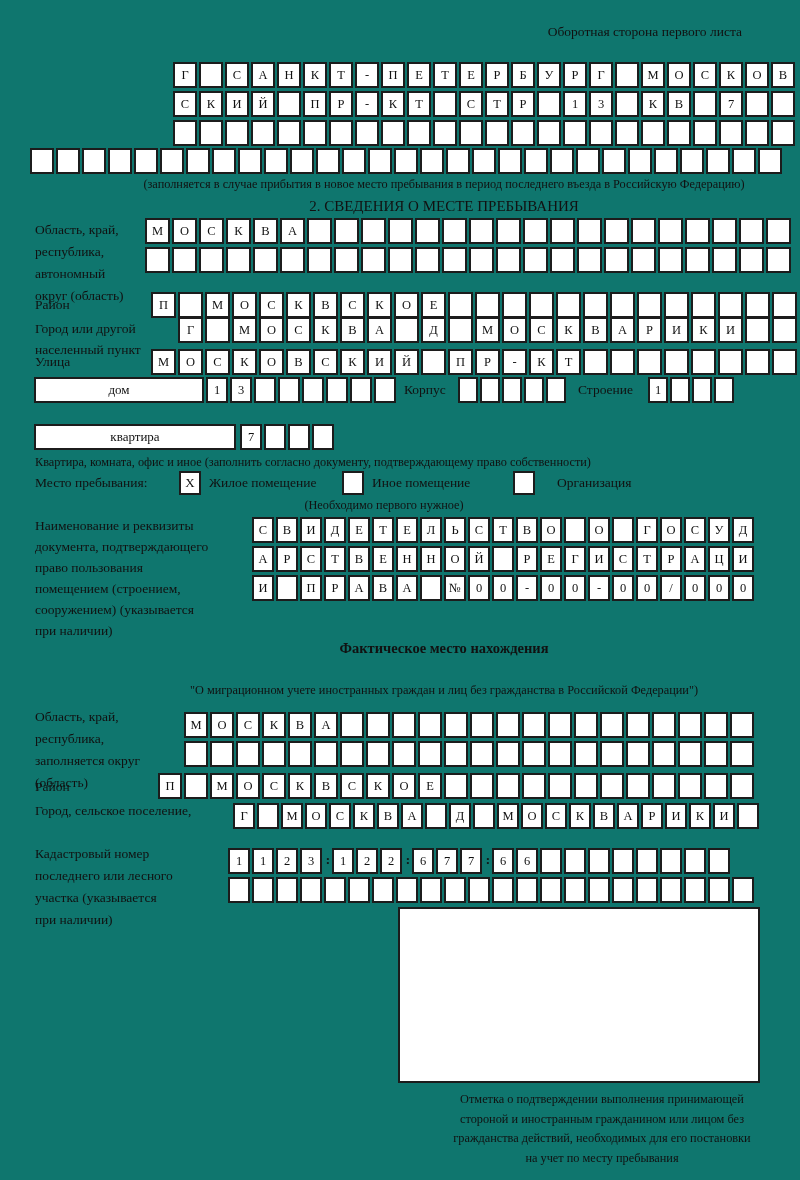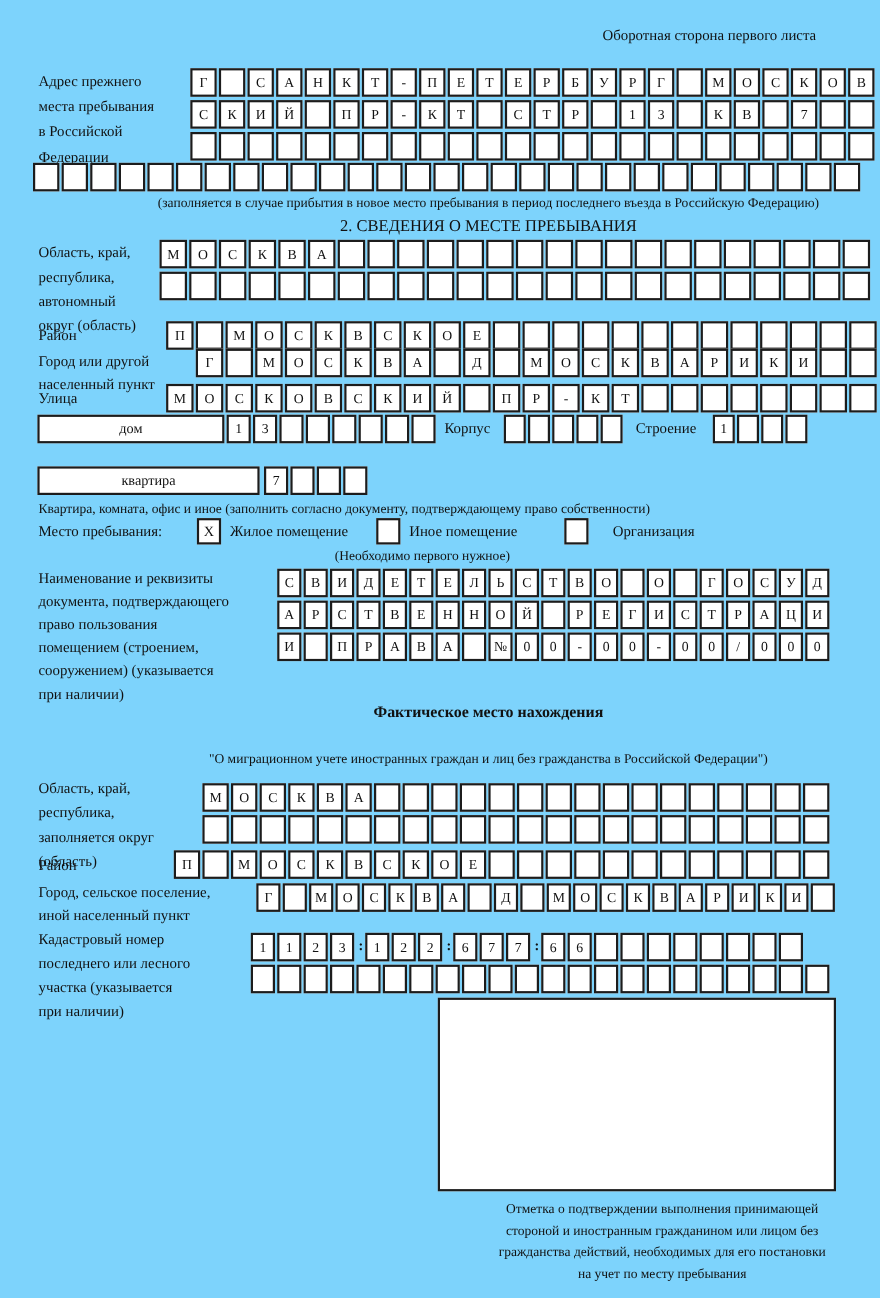--- a/index.html
+++ b/index.html
@@ -1,16 +1,16 @@
 <!DOCTYPE html>
 <html><head>
 <meta charset="utf-8">
 <style>
   html,body{margin:0;padding:0;background:#fff;}
-  #page{position:relative;width:800px;height:1180px;background:#7dd3fc;
+  #page{position:relative;width:800px;height:1180px;background:#0f766e;
         font-family:"Liberation Serif","DejaVu Serif",serif;color:#111;overflow:hidden;}
   .abs{position:absolute;}
   .lbl{font-size:13.5px;line-height:23px;}
   .lbl2{font-size:13.5px;line-height:22px;}
   .lbl3{font-size:13.5px;line-height:21px;}
   .cap{font-size:12.3px;color:#111;white-space:nowrap;}
   .hd{font-size:15px;font-weight:normal;white-space:nowrap;}
   .hd2{font-size:14.5px;font-weight:bold;white-space:nowrap;}
   .cells{display:flex;}
   .cells .cell{border:2px solid #1c1c1c;height:22px;text-align:center;
@@ -29,26 +29,20 @@
   .stamp{border:2px solid #1c1c1c;background:#fff;}
   .nowrap{white-space:nowrap;}
 </style>
 </head>
 <body>
 
 <div id="page">
 
   <div class="abs cap nowrap" style="top:24px;right:58px;font-size:13.5px;">Оборотная сторона первого листа</div>
 
-  <div class="abs" style="left:35px;top:62px;width:140px;">
-    <div class="lbl">Адрес прежнего</div>
-    <div class="lbl">места пребывания</div>
-    <div class="lbl">в Российской</div>
-    <div class="lbl">Федерации</div>
-  </div>
   <div class="abs cells p26" style="left:173px;top:62px;">
       <div class="cell">Г</div>
       <div class="cell"></div>
       <div class="cell">С</div>
       <div class="cell">А</div>
       <div class="cell">Н</div>
       <div class="cell">К</div>
       <div class="cell">Т</div>
       <div class="cell">-</div>
       <div class="cell">П</div>
@@ -503,21 +497,20 @@
       <div class="cell"></div>
       <div class="cell"></div>
       <div class="cell"></div>
       <div class="cell"></div>
       <div class="cell"></div>
       <div class="cell"></div>
     </div>
 
   <div class="abs" style="left:35px;top:800px;width:195px;">
     <div class="lbl3">Город, сельское поселение,</div>
-    <div class="lbl3">иной населенный пункт</div>
   </div>
   <div class="abs cells p24" style="left:233px;top:803px;">
       <div class="cell">Г</div>
       <div class="cell"></div>
       <div class="cell">М</div>
       <div class="cell">О</div>
       <div class="cell">С</div>
       <div class="cell">К</div>
       <div class="cell">В</div>
       <div class="cell">А</div>

